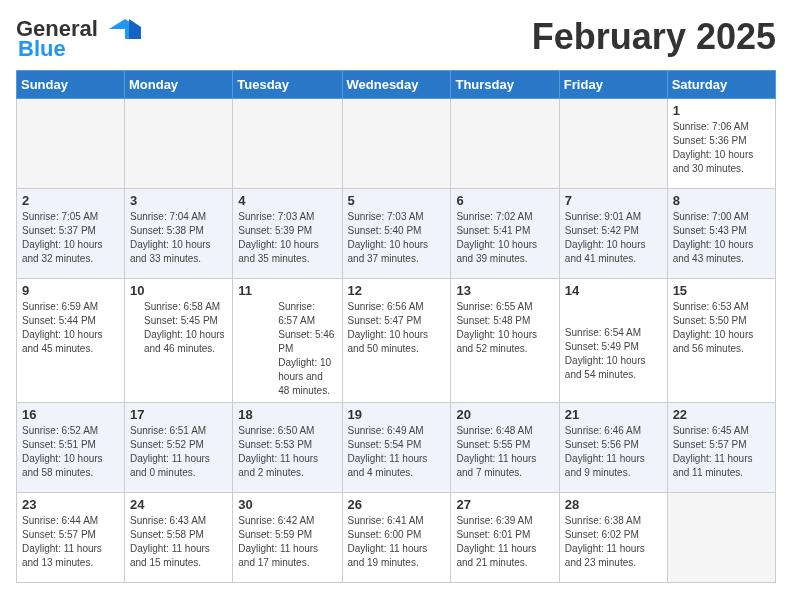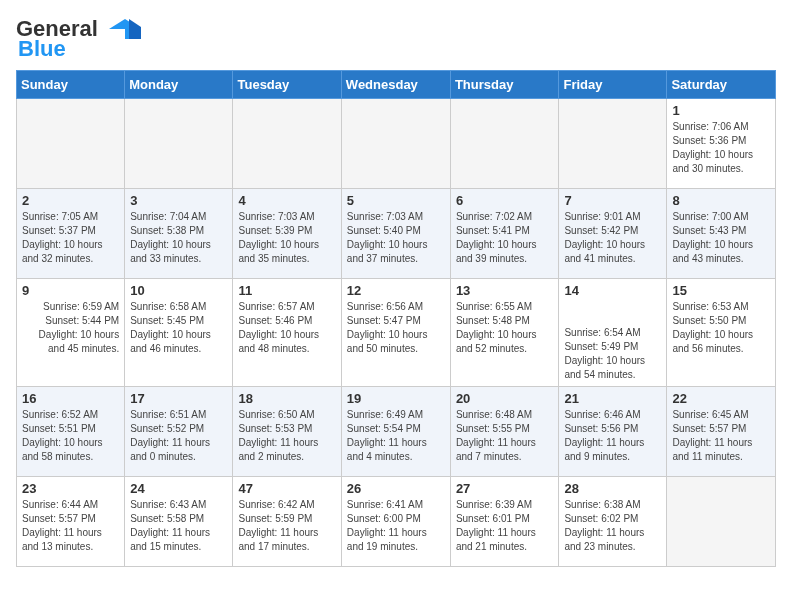--- a/index.html
+++ b/index.html
@@ -82,20 +82,21 @@
     <div style="display:flex;align-items:center;gap:9px;">
       <span style="font-size:22px;font-weight:bold;color:#333;">General</span>
       <svg width="32" height="20" viewBox="0 0 32 20" style="margin-left:2px;">
         <polygon points="16,0 32,10 28,10 28,20 16,20 16,10 4,10 0,10" fill="#2196f3"></polygon>
         <polygon points="20,0 32,8 32,20 20,20" fill="#1565c0"></polygon>
       </svg>
     </div>
     <div style="font-size:22px;font-weight:bold;color:#2196f3;margin-top:-6px;margin-left:2px;">Blue</div>
   </div>
   <div class="title-section">
+    <div class="month-title">February 2025</div>
   </div>
 </div>
 
 <table class="calendar">
   <thead>
     <tr>
     <th>Sunday</th>
         <th>Monday</th>
         <th>Tuesday</th>
         <th>Wednesday</th>
@@ -159,33 +160,33 @@
         <td>
           <div class="day-number">8</div>
           <div class="day-info" style="white-space: pre-line;">Sunrise: 7:00 AM
 Sunset: 5:43 PM
 Daylight: 10 hours and 43 minutes.</div>
         </td>
       </tr>
       <tr>
         <td>
           <div class="day-number">9</div>
-          <div class="day-info" style="white-space: pre-line; text-align: right;">Sunrise: 6:59 AM
+          <div class="day-info" style="white-space: pre-line;">Sunrise: 6:59 AM
 Sunset: 5:44 PM
 Daylight: 10 hours and 45 minutes.</div>
         </td>
         <td>
           <div class="day-number">10</div>
-          <div class="day-info" style="white-space: pre-line;">Sunrise: 6:58 AM
+          <div class="day-info" style="white-space: pre-line; margin-left: 14px;">Sunrise: 6:58 AM
 Sunset: 5:45 PM
 Daylight: 10 hours and 46 minutes.</div>
         </td>
         <td>
           <div class="day-number">11</div>
-          <div class="day-info" style="white-space: pre-line;">Sunrise: 6:57 AM
+          <div class="day-info" style="white-space: pre-line; margin-left: 40px;">Sunrise: 6:57 AM
 Sunset: 5:46 PM
 Daylight: 10 hours and 48 minutes.</div>
         </td>
         <td>
           <div class="day-number">12</div>
           <div class="day-info" style="white-space: pre-line;">Sunrise: 6:56 AM
 Sunset: 5:47 PM
 Daylight: 10 hours and 50 minutes.</div>
         </td>
         <td>
@@ -258,21 +259,21 @@
 Sunset: 5:57 PM
 Daylight: 11 hours and 13 minutes.</div>
         </td>
         <td>
           <div class="day-number">24</div>
           <div class="day-info" style="white-space: pre-line;">Sunrise: 6:43 AM
 Sunset: 5:58 PM
 Daylight: 11 hours and 15 minutes.</div>
         </td>
         <td>
-          <div class="day-number">47</div>
+          <div class="day-number">30</div>
           <div class="day-info" style="white-space: pre-line;">Sunrise: 6:42 AM
 Sunset: 5:59 PM
 Daylight: 11 hours and 17 minutes.</div>
         </td>
         <td>
           <div class="day-number">26</div>
           <div class="day-info" style="white-space: pre-line;">Sunrise: 6:41 AM
 Sunset: 6:00 PM
 Daylight: 11 hours and 19 minutes.</div>
         </td>

